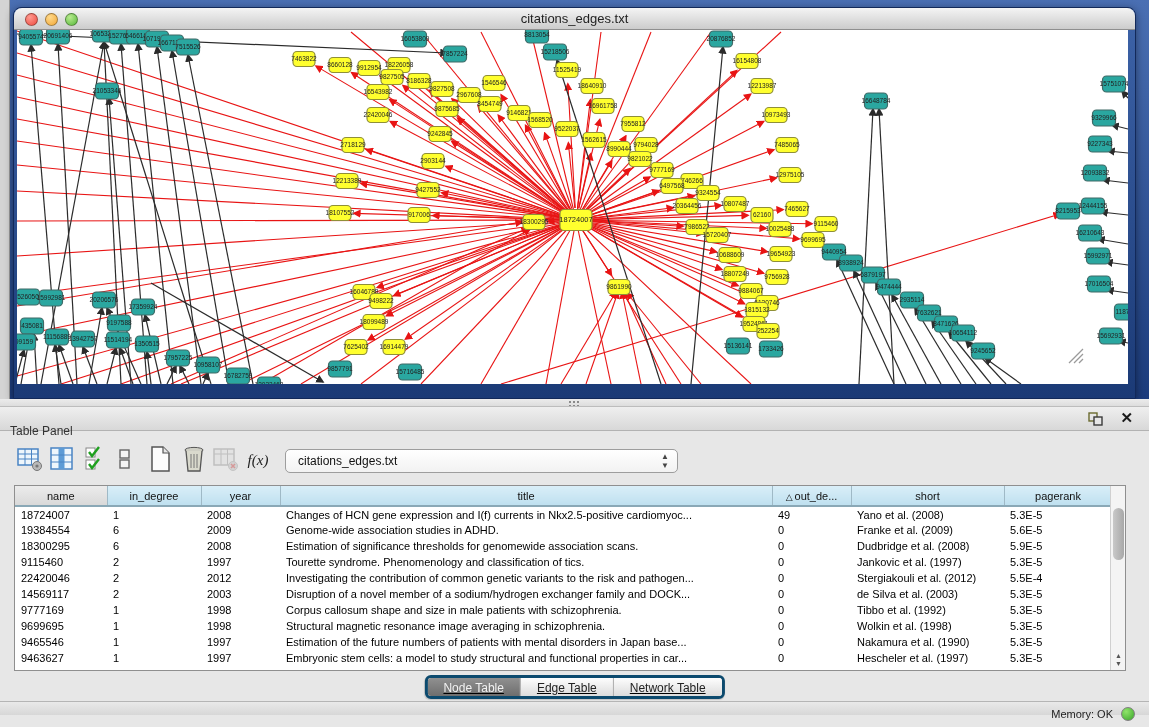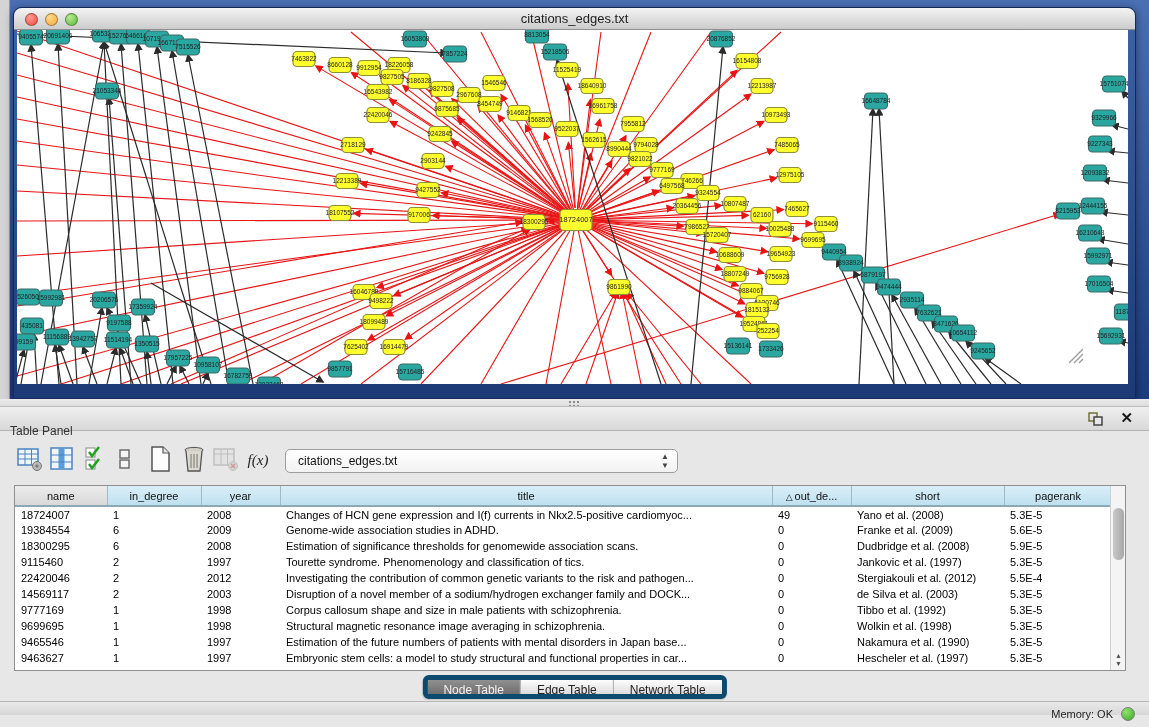--- a/index.html
+++ b/index.html
@@ -75,22 +75,22 @@
   
   #vscroll { position:absolute; right:0; top:0; width:15px; height:184px;
     background:#f4f4f4; border-left:1px solid #d0d0d0; }
   #vthumb { position:absolute; left:2px; top:22px; width:11px; height:52px;
     border-radius:6px; background:linear-gradient(90deg,#c9c9c9,#a8a8a8); }
   #varrows { position:absolute; left:0; bottom:2px; width:15px; text-align:center;
     font-size:7px; color:#555; line-height:8px; }
 
   
   #seg { position:absolute; left:50%; transform:translateX(-50%); top:268px;
-    height:24px; display:flex; border:5px solid #0c4a6e; border-radius:6px;
-    overflow:hidden; background:#fff; box-shadow:0 1px 1px rgba(0,0,0,.15); }
+    height:24px; display:flex; border:3px solid #0c4a6e; border-radius:6px;
+    overflow:hidden; background:#fff; box-shadow:0 1px 1px rgba(0,0,0,.15);text-decoration:underline; }
   .seg-item { padding:3px 16px 0 16px; font-size:12px; color:#222;
     background:linear-gradient(#fdfdfd,#dcdcdc); border-right:1px solid #a5a5a5;
     height:100%; }
   .seg-item:last-child { border-right:none; }
   .seg-item.active { background:linear-gradient(#909090,#6e6e6e); color:#f2f2f2; }
 
   
   #status-bar { position:absolute; left:0; top:294px; width:1149px; height:14px;
     background:linear-gradient(#e9e9e9,#d7d7d7); border-top:1px solid #b5b5b5; }
   #memory-label { position:absolute; right:36px; top:6px; font-size:11px; color:#222; }

